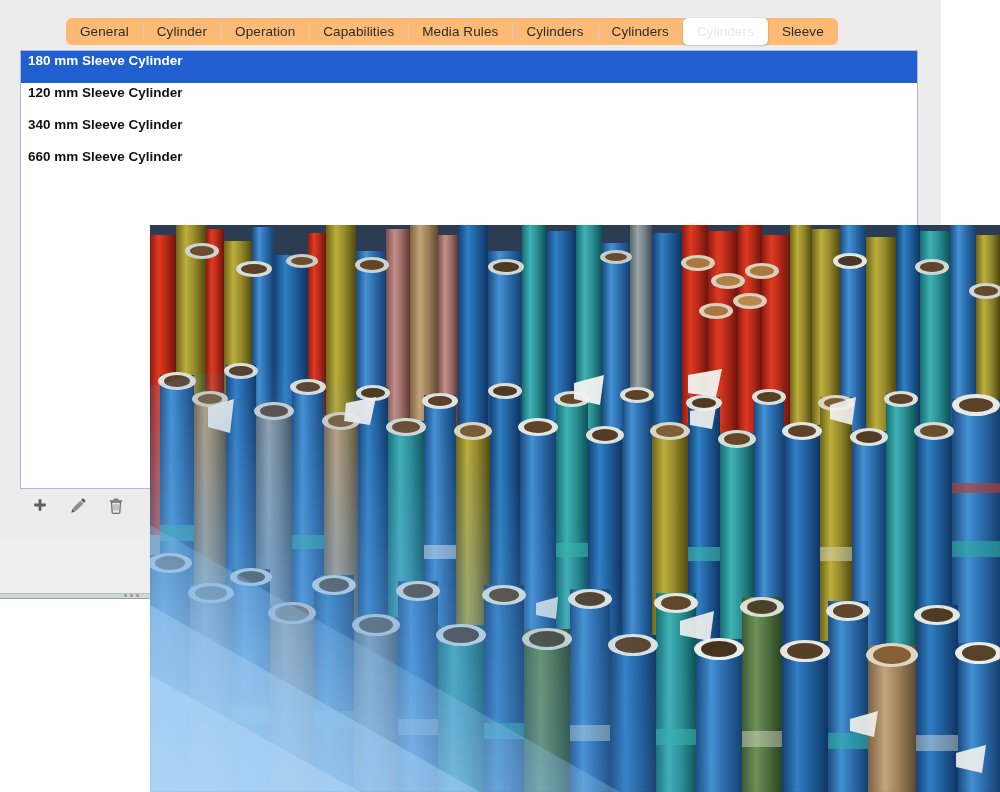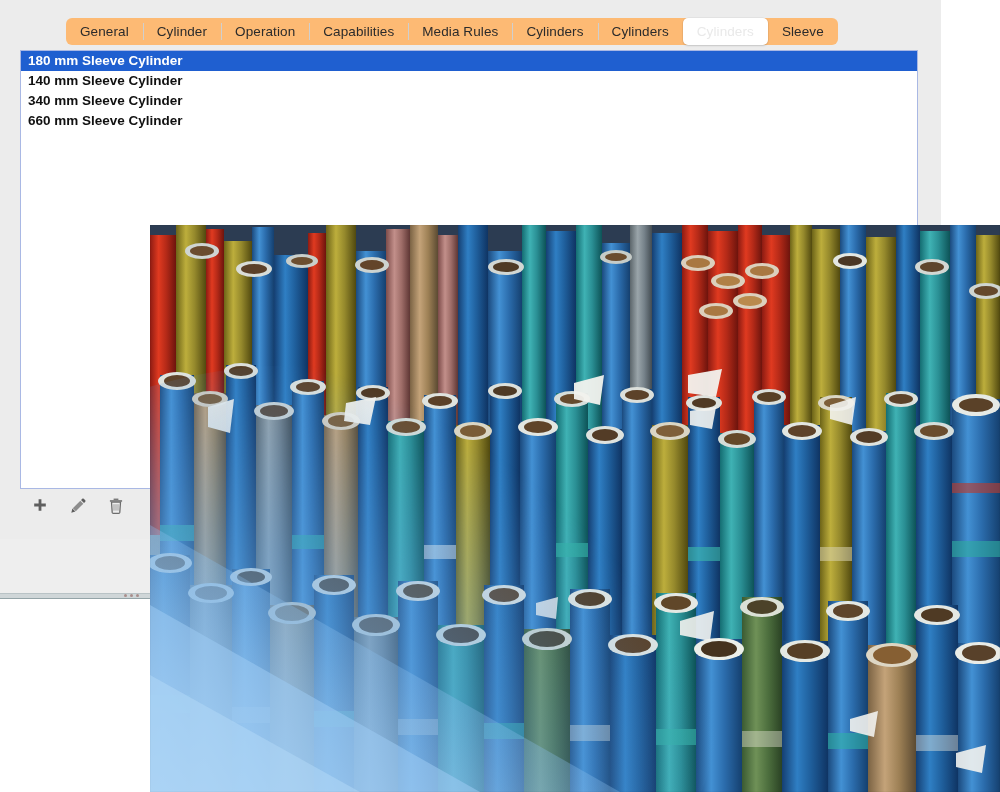--- a/index.html
+++ b/index.html
@@ -117,21 +117,21 @@
     border: 1px solid #a9b8e4;
     box-sizing: border-box;
     overflow: hidden;
   }
   #cylinder-list {
     list-style: none;
     margin: 0;
     padding: 0;
   }
   .list-item {
-    height: 20px;
+    height: 32px;
     line-height: 20px;
     padding: 0 0 0 7px;
     font-size: 13.5px;
     font-weight: bold;
     color: #111111;
     white-space: nowrap;
     cursor: default;
   }
   .list-item.selected {
     background: #1f5fd0;
@@ -210,21 +210,21 @@
       <span>Sleeve</span>
     </div>
   </div>
 
   <div id="cylinder-list-box">
     <ul id="cylinder-list">
       <li class="list-item selected">
         <span>180 mm Sleeve Cylinder</span>
       </li>
       <li class="list-item">
-        <span>140 mm Sleeve Cylinder</span>
+        <span>120 mm Sleeve Cylinder</span>
       </li>
       <li class="list-item">
         <span>340 mm Sleeve Cylinder</span>
       </li>
       <li class="list-item">
         <span>660 mm Sleeve Cylinder</span>
       </li>
     </ul>
   </div>
 

